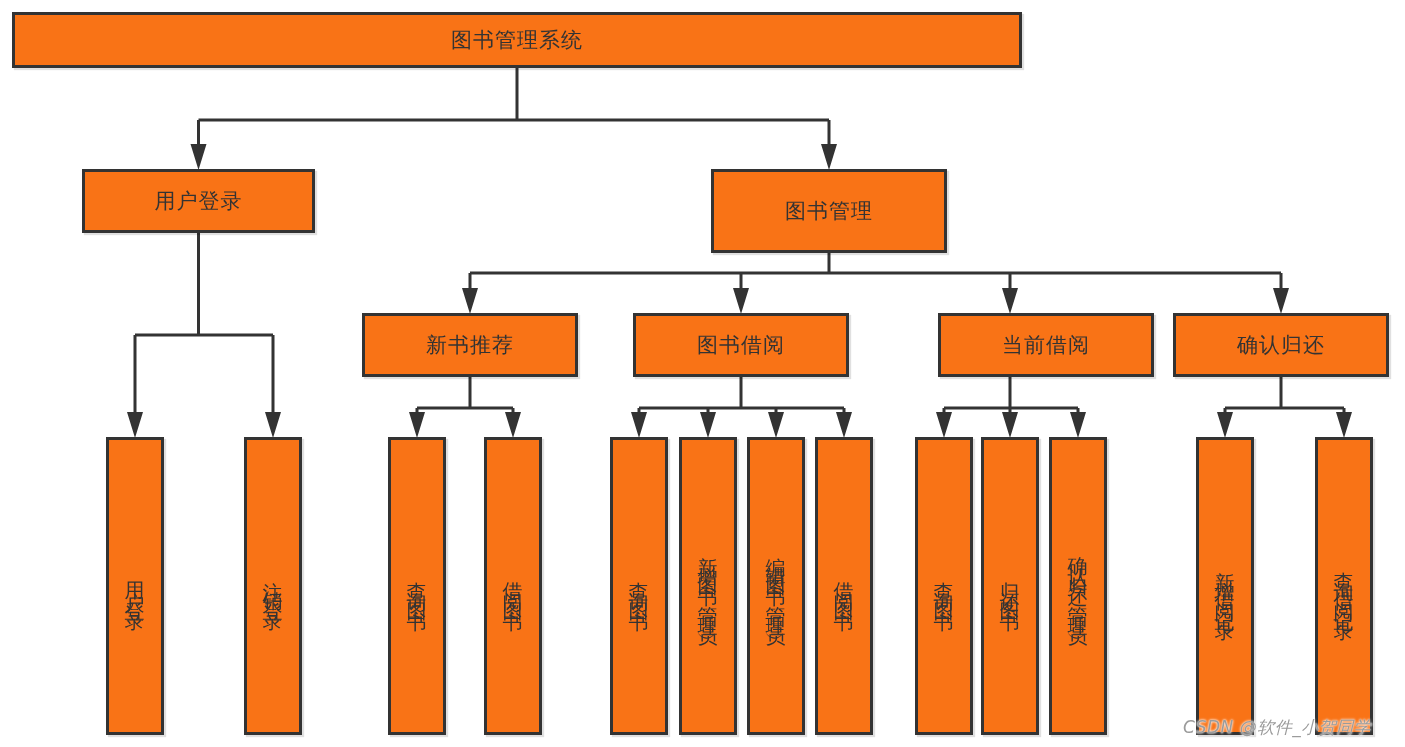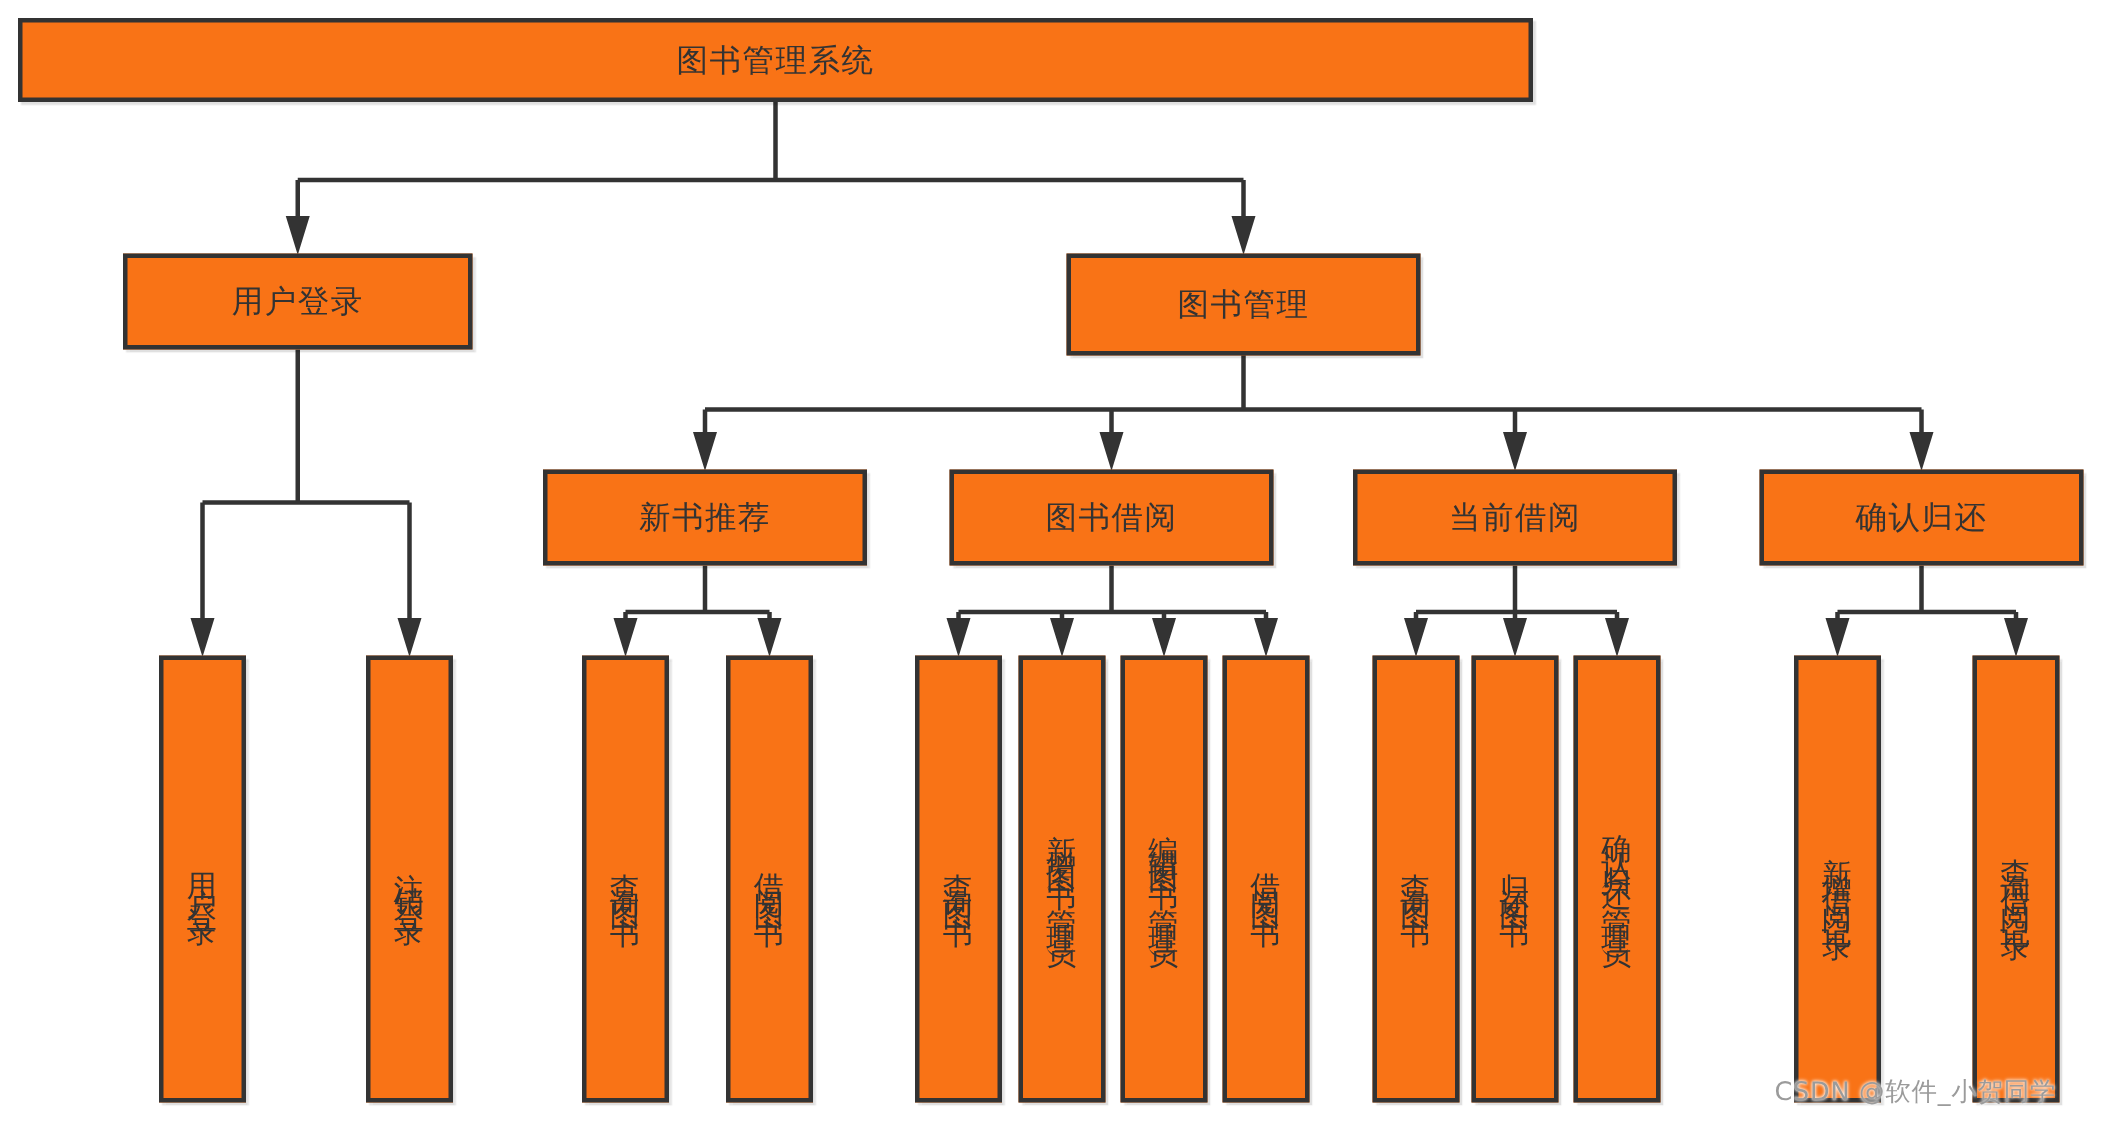--- a/index.html
+++ b/index.html
@@ -45,20 +45,21 @@
   #watermark {
     position: absolute;
     left: 1183px;
     top: 716px;
     font-size: 17px;
     color: #9b9b9b;
     letter-spacing: 0.5px;
     white-space: nowrap;
     text-shadow: 0 0 3px #ffffff, 0 0 2px #ffffff;
     z-index: 5;
+    font-style: italic;
   }
 </style>
 </head>
 <body>
 
 <div id="canvas">
 
   <svg id="wires" width="1405" height="747" viewBox="0 0 1405 747" xmlns="http://www.w3.org/2000/svg">
     <g>
       <path class="ln" d="M517 68 V120 M198.5 120 H829 M198.5 120 V147 M829 120 V147"></path>
@@ -90,31 +91,31 @@
     </g>
   </svg>
 
   <div class="box hbox" style="left:12px; top:12px; width:1010px; height:56px">
     <span class="lbl">图书管理系统</span>
   </div>
 
   <div class="box hbox" style="left:82px; top:169px; width:233px; height:64px">
     <span class="lbl">用户登录</span>
   </div>
-  <div class="box hbox" style="left:711px; top:169px; width:236px; height:68px">
+  <div class="box hbox" style="left:711px; top:169px; width:236px; height:84px">
     <span class="lbl">图书管理</span>
   </div>
 
   <div class="box hbox" style="left:633px; top:313px; width:216px; height:64px">
     <span class="lbl">图书借阅</span>
   </div>
   <div class="box hbox" style="left:362px; top:313px; width:216px; height:64px">
     <span class="lbl">新书推荐</span>
   </div>
-  <div class="box hbox" style="left:902px; top:313px; width:216px; height:64px">
+  <div class="box hbox" style="left:938px; top:313px; width:216px; height:64px">
     <span class="lbl">当前借阅</span>
   </div>
   <div class="box hbox" style="left:1173px; top:313px; width:216px; height:64px">
     <span class="lbl">确认归还</span>
   </div>
 
   <div class="box vbox" style="left:106px; top:437px; width:58px; height:298px">
     <span class="lbl">用户登录</span>
   </div>
   <div class="box vbox" style="left:244px; top:437px; width:58px; height:298px">

